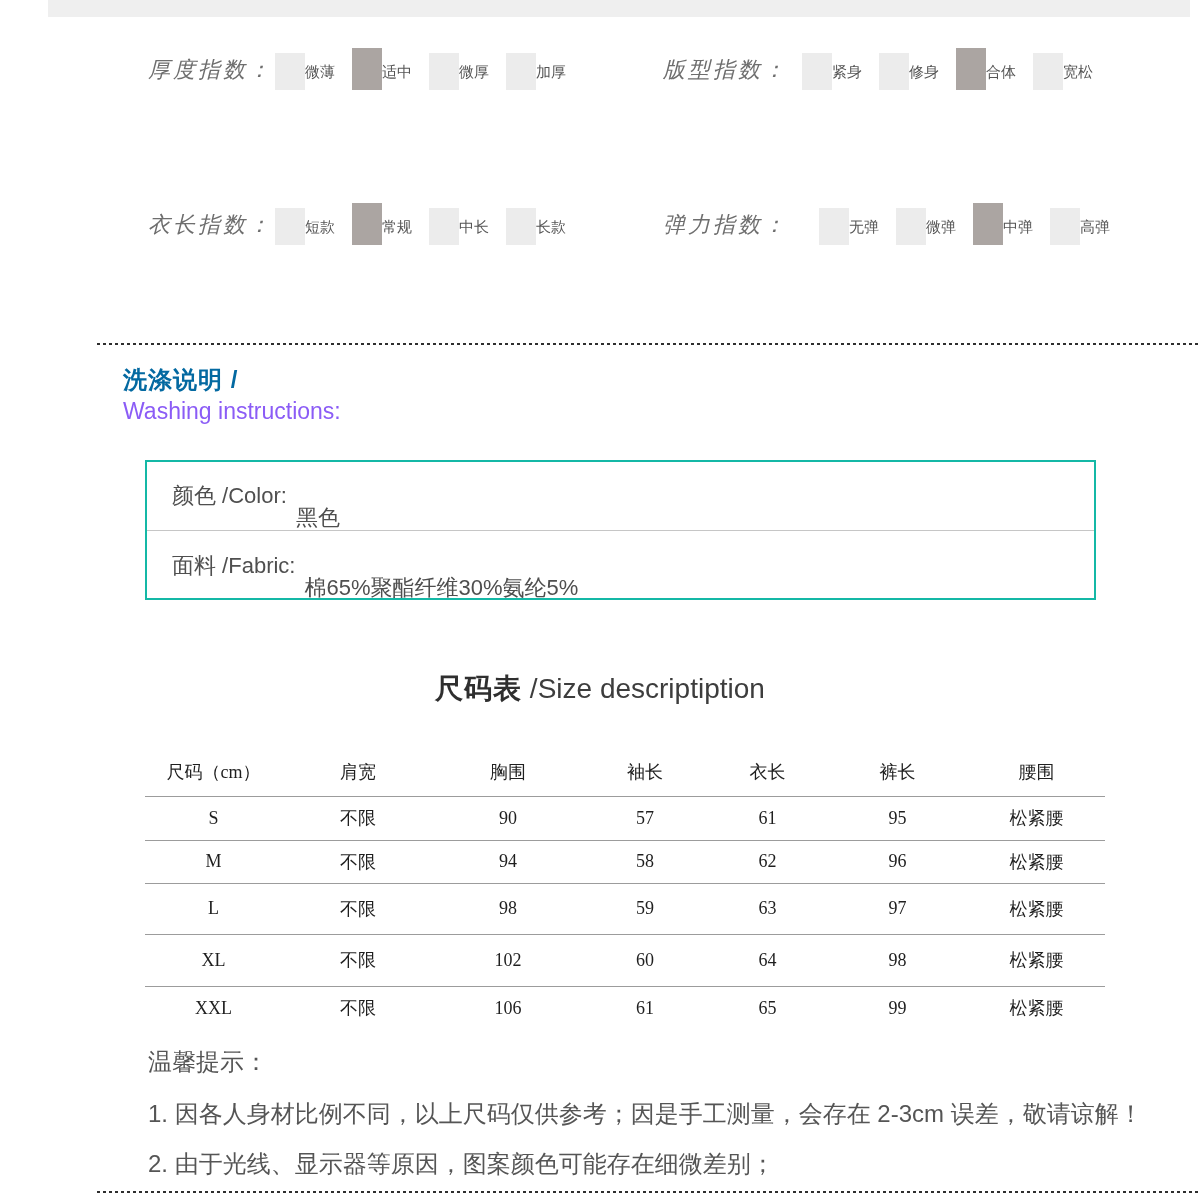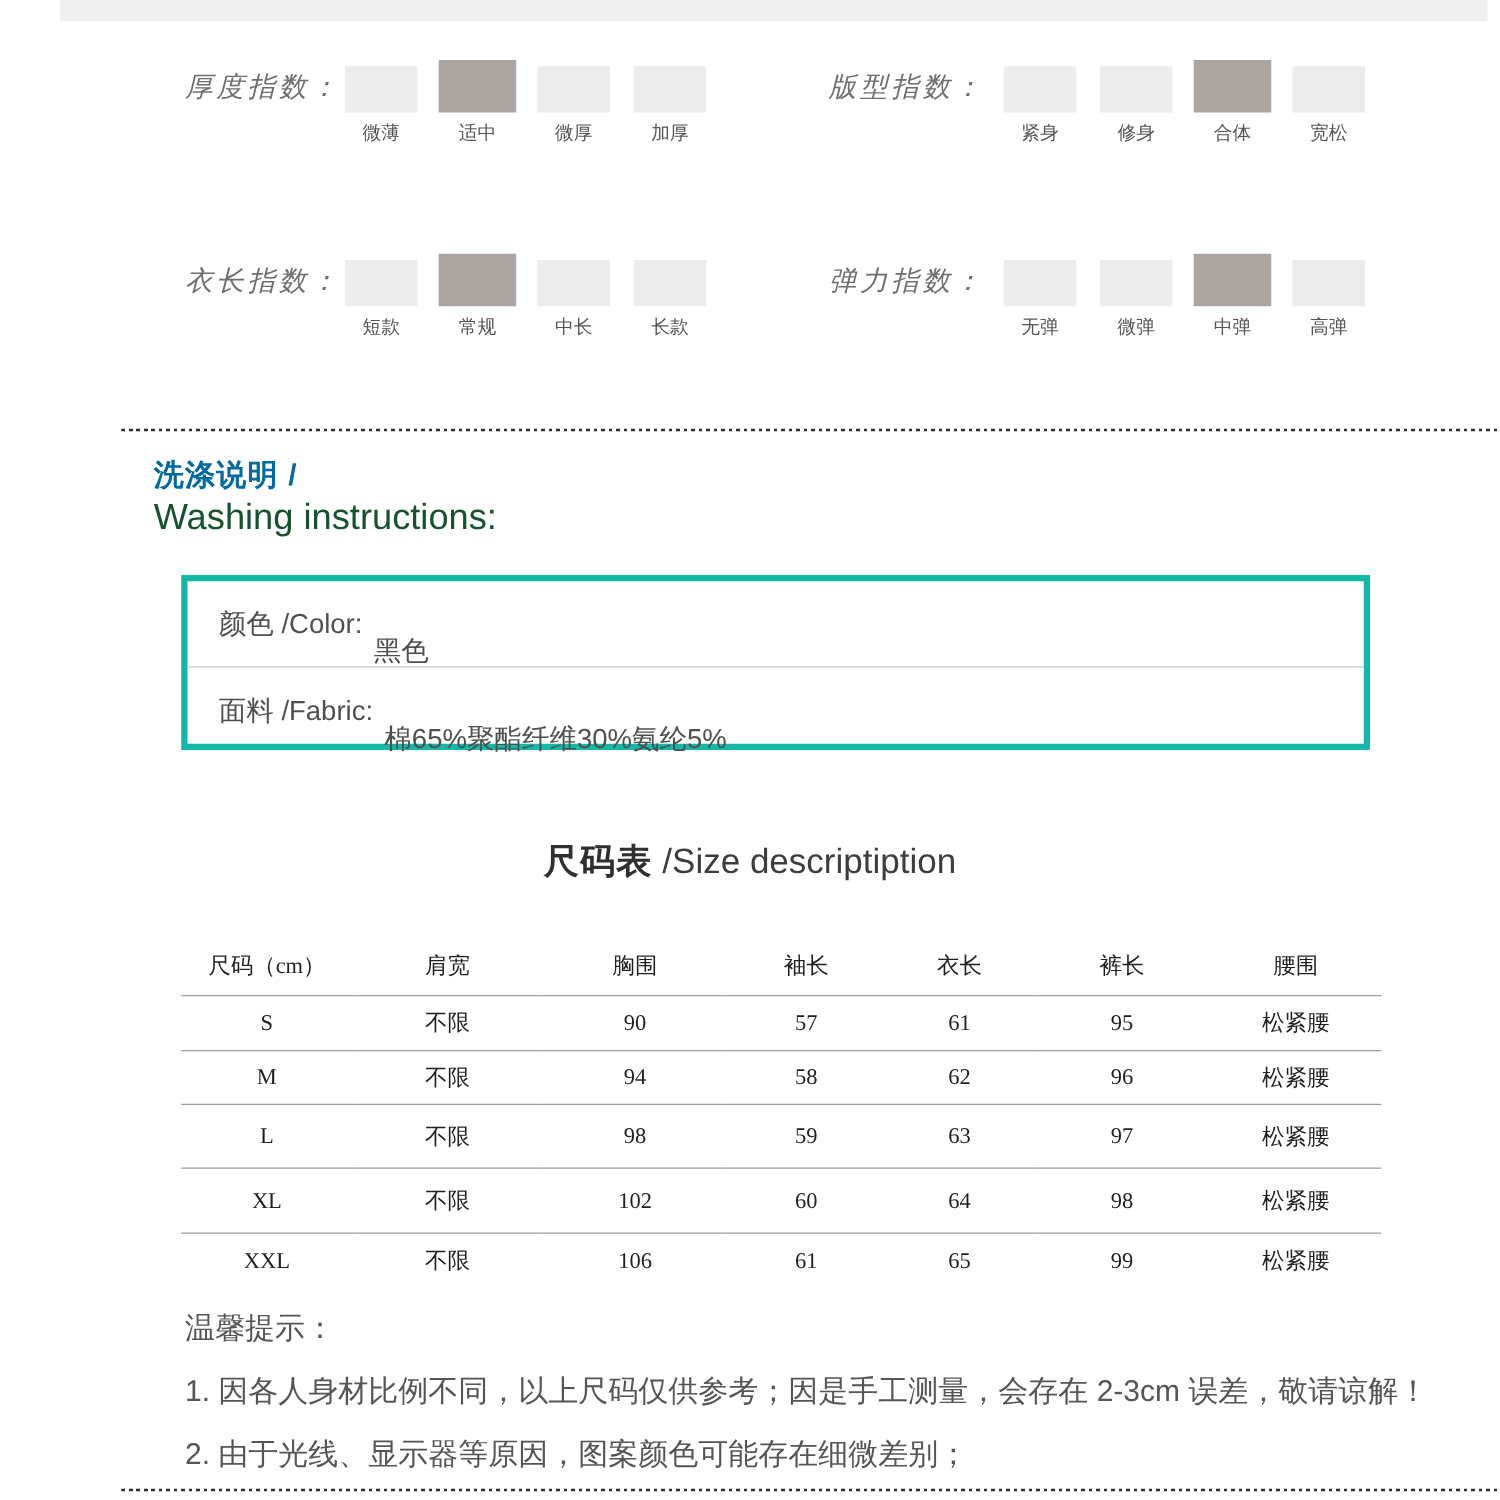--- a/index.html
+++ b/index.html
@@ -11,47 +11,47 @@
   .page{position:absolute;inset:0;}
 
   
   .top-bar{position:absolute;left:48px;top:0;width:1142px;height:17px;background:#efefef;}
 
   
   .index-group{position:absolute;display:flex;align-items:flex-start;}
   .g0{left:148px;top:48px;}
   .g1{left:663px;top:48px;}
   .g2{left:148px;top:203px;}
-  .g3{left:663px;top:203px;}
+  .g3{left:663px;top:203px;gap:17px;}
   .index-label{
     font-family:"Liberation Serif","DejaVu Serif",serif;
     font-size:22px;color:#6e6e6e;letter-spacing:3px;line-height:44px;white-space:nowrap;font-style:italic;
   }
   .index-options{display:flex;column-gap:17px;margin-left:2px;}
   .g1 .index-options,.g3 .index-options{margin-left:14px;}
-  .index-option{width:60px;display:flex;flex-direction:column;align-items:center;justify-content:flex-end;}
+  .index-option{width:60px;display:flex;align-items:center;justify-content:flex-end;}
   .swatch{width:58px;height:37px;margin-top:5px;background:#ececec;}
   .swatch.selected{width:62px;height:42px;margin-top:0;background:#aba5a2;}
   .opt-label{
     margin-top:7px;font-size:15px;color:#555;
     font-family:"Liberation Serif","DejaVu Serif",serif;white-space:nowrap;
   }
 
   
   .dashed-line{
     position:absolute;left:97px;width:1104px;height:2px;
     background-image:repeating-linear-gradient(90deg,#2e2e2e 0 3px,transparent 3px 6px);
   }
   .dashed-top{top:343px;}
   .dashed-bottom{top:1191px;}
 
   
   .washing-title-zh{position:absolute;left:123px;top:364px;font-size:24px;font-weight:bold;color:#0369a1;letter-spacing:1px;}
-  .washing-title-en{position:absolute;left:123px;top:398px;font-size:29px;color:#14532d;}
-  .info-box{position:absolute;left:145px;top:460px;width:951px;height:140px;border:5px solid #14b8a6;box-sizing:border-box;}
+  .washing-title-en{position:absolute;left:123px;top:398px;font-size:23px;color:#8b5cf6;}
+  .info-box{position:absolute;left:145px;top:460px;width:951px;height:140px;border:2px solid #14b8a6;box-sizing:border-box;}
   .info-row{height:69px;display:flex;align-items:center;padding-left:25px;font-size:22px;color:#4f4f4f;box-sizing:border-box;}
   .info-row.first{border-bottom:1px solid #c6c6c6;}
   .info-value{margin-left:9px;margin-top:44px;}
 
   
   .size-title{position:absolute;left:0;top:670px;width:1200px;text-align:center;font-size:28px;color:#2f2f2f;}
   .size-title .zh{font-weight:bold;letter-spacing:1px;}
   .size-title .en{font-weight:normal;color:#3d3d3d;}
   table.size-table{
     position:absolute;left:145px;top:748px;width:960px;border-collapse:collapse;table-layout:fixed;

